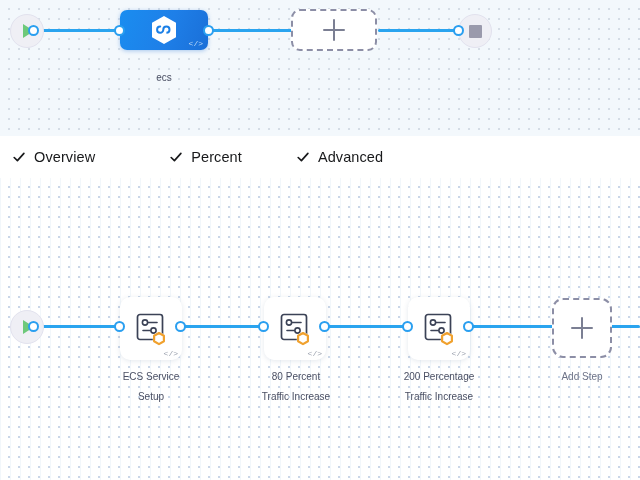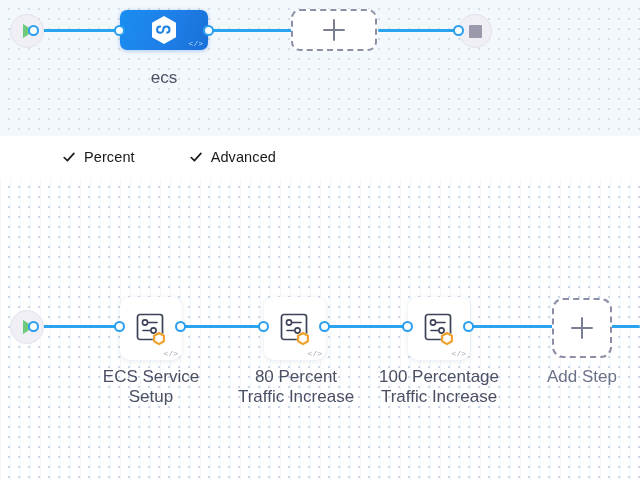--- a/index.html
+++ b/index.html
@@ -179,21 +179,21 @@
     position: absolute;
     background: #7b7f93;
     border-radius: 1px;
   }
   .plus::before { left: 0; top: 10px; width: 22px; height: 2.4px; }
   .plus::after  { top: 0; left: 10px; height: 22px; width: 2.4px; }
 
   .node-label {
     position: absolute;
     text-align: center;
-    font-size: 17px;
+    font-size: 10px;
     line-height: 20px;
     color: #4a4f63;
     white-space: pre-line;
   }
   .node-label.stage-label { color: #4a4f63; }
 
   
   .step-card {
     position: absolute;
     width: 62px;
@@ -240,20 +240,26 @@
       <div class="plus"></div>
     </div>
 
     <div class="terminal" style="left:458px; top:14px;">
       <div class="stop-sq"></div>
     </div>
     <div class="port" style="left:453px; top:25px;"></div>
   </div>
 
   <div id="tabbar">
+    <div class="tab" style="margin-left:0px;">
+      <svg class="tick" viewBox="0 0 16 16">
+        <path d="M2.5 8.6 L6.2 12.2 L13.6 3.9" fill="none" stroke="#18191b" stroke-width="1.9" stroke-linecap="round" stroke-linejoin="round"></path>
+      </svg>
+      <span class="tab-label">Overview</span>
+    </div>
 
     <div class="tab" style="margin-left:50px;">
       <svg class="tick" viewBox="0 0 16 16">
         <path d="M2.5 8.6 L6.2 12.2 L13.6 3.9" fill="none" stroke="#18191b" stroke-width="1.9" stroke-linecap="round" stroke-linejoin="round"></path>
       </svg>
       <span class="tab-label">Percent</span>
     </div>
 
 
 
@@ -331,21 +337,21 @@
         </g>
         <g>
           <polygon points="25,20.5 31.2,24 31.2,31 25,34.5 18.8,31 18.8,24" fill="#ffffff"></polygon>
           <polygon points="25,22 29.9,24.8 29.9,30.3 25,33.1 20.1,30.3 20.1,24.8" fill="none" stroke="#f0a12e" stroke-width="2.2" stroke-linejoin="round"></polygon>
         </g>
       </svg>
       <span class="code-mark">&lt;/&gt;</span>
     </div>
     <div class="port" style="left:402px; top:143px;"></div>
     <div class="port" style="left:463px; top:143px;"></div>
-    <div class="node-label" style="left:370px; top:189px; width:138px;">100 Percentage
+    <div class="node-label" style="left:370px; top:189px; width:138px;">200 Percentage
 Traffic Increase</div>
 
     <div class="add-box" style="left:552px; top:120px; width:60px; height:60px; border-radius:11px;">
       <div class="plus"></div>
     </div>
     <div class="node-label" style="left:522px; top:189px; width:120px; color:#6c7287;">Add Step</div>
   </div>
 
 </div>
 

